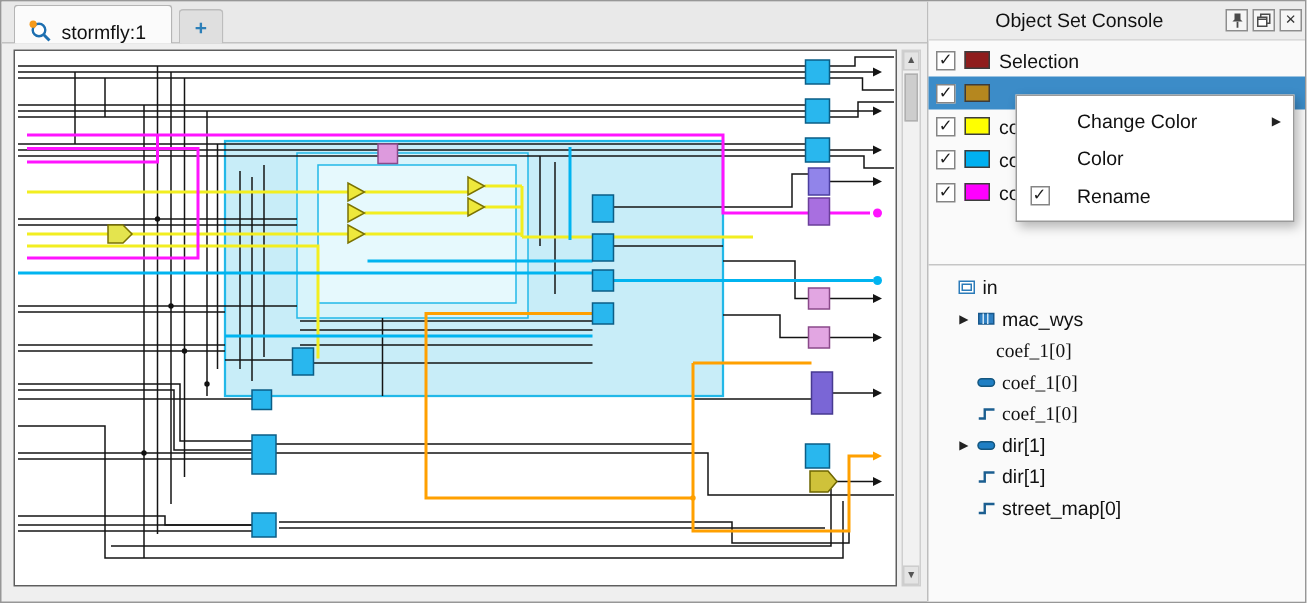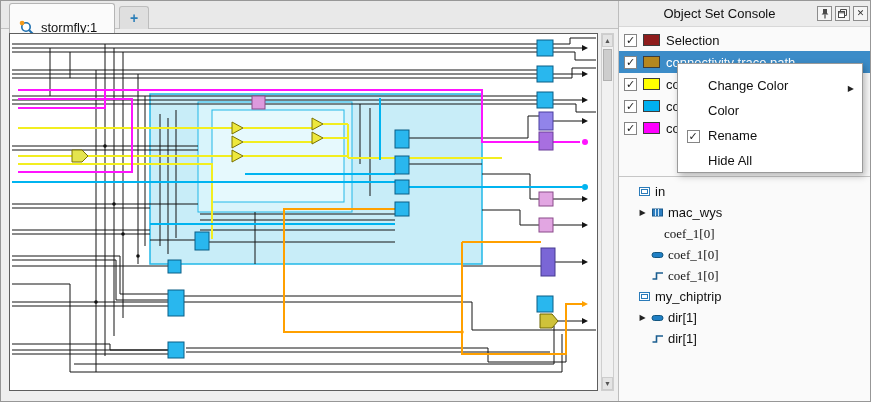--- a/index.html
+++ b/index.html
@@ -8,21 +8,21 @@
     position:relative; width:871px; height:402px;
     background:#efefef; border:1px solid #979797;
     font-family:"Liberation Sans", sans-serif; font-size:13px; color:#111;
     overflow:hidden;
   }
   
   .tabbar{position:absolute;left:0;top:0;width:617px;height:28px;background:#e9e9e9;border-bottom:1px solid #c2c2c2;}
   .tab-active{
     position:absolute;left:8px;top:2px;height:26px;min-width:106px;
     background:#fbfbfb;border:1px solid #b5b5b5;border-bottom:none;border-radius:3px 3px 0 0;
-    display:flex;align-items:flex-start;gap:6px;padding:16px 9px;
+    display:flex;align-items:flex-end;gap:6px;padding:0 9px;
   }
   .tab-plus{
     position:absolute;left:118px;top:5px;height:23px;width:30px;
     background:#dfdfdf;border:1px solid #bdbdbd;border-bottom:none;border-radius:3px 3px 0 0;
     display:flex;align-items:center;justify-content:center;color:#2c7fb8;font-weight:bold;font-size:14px;
   }
   
   .canvas{position:absolute;left:8px;top:32px;width:589px;height:358px;background:#ffffff;border:1px solid #5e5e5e;}
   .canvas svg{display:block;}
   
@@ -51,21 +51,21 @@
   .exp{width:9px;font-size:8px;color:#222;flex:0 0 auto;text-align:center;}
   .exp.sp{visibility:hidden;}
   .ticon{flex:0 0 auto;display:flex;}
   .tlabel{white-space:nowrap;}
   
   .menu{
     position:absolute;left:676px;top:62px;width:186px;z-index:20;
     background:#ffffff;border:1px solid #9a9a9a;box-shadow:2px 3px 7px rgba(0,0,0,0.28);
     padding:4px 0;
   }
-  .mitem{height:25px;display:flex;align-items:flex-end;gap:6px;padding:0 8px 0 6px;}
+  .mitem{height:25px;display:flex;align-items:center;gap:16px;padding:0 8px 0 6px;}
   .mgutter{width:18px;display:flex;align-items:center;justify-content:center;flex:0 0 auto;}
   .mlabel{flex:1;white-space:nowrap;}
   .marrow{font-size:8px;color:#222;flex:0 0 auto;}
 </style>
 </head>
 <body>
 
 <div class="app">
 
   <div class="tabbar">
@@ -283,21 +283,20 @@
             <span>✓</span>
           </span>
         <span class="sw sw0"></span>
         <span class="oslabel">Selection</span>
       </div>
       <div class="osrow selected">
         <span class="cb">
             <span>✓</span>
           </span>
         <span class="sw sw1"></span>
-        <span class="oslabel">connectivity trace path</span>
       </div>
       <div class="osrow">
         <span class="cb">
             <span>✓</span>
           </span>
         <span class="sw sw2"></span>
         <span class="oslabel">co</span>
       </div>
       <div class="osrow">
         <span class="cb">
@@ -352,45 +351,45 @@
       </div>
       <div class="trow lv2">
         <span class="ticon">
             <svg width="13" height="13">
               <polyline points="1.5,10 5.5,10 5.5,4 12,4" fill="none" stroke="#1b5e90" stroke-width="1.6"></polyline>
             </svg>
           </span>
         <span class="tlabel">coef_1[0]</span>
       </div>
       <div class="trow lv1">
-        <span class="ticon">
-            <svg width="13" height="13">
-              <rect x="1.5" y="2.5" width="10" height="8" fill="#fff" stroke="#2b7bb9"></rect>
-              <rect x="3.5" y="4.5" width="6" height="4" fill="none" stroke="#2b7bb9"></rect>
-            </svg>
-          </span>
-        <span class="tlabel">my_chiptrip</span>
-      </div>
-      <div class="trow lv1">
         <span class="exp">▶</span>
         <span class="ticon">
             <svg width="13" height="13">
               <rect x="1" y="4.5" width="11" height="5" rx="2.5" fill="#1f7fc4" stroke="#14567f"></rect>
             </svg>
           </span>
         <span class="tlabel">dir[1]</span>
       </div>
       <div class="trow lv1">
         <span class="exp sp"></span>
         <span class="ticon">
             <svg width="13" height="13">
               <polyline points="1.5,10 5.5,10 5.5,4 12,4" fill="none" stroke="#1b5e90" stroke-width="1.6"></polyline>
             </svg>
           </span>
         <span class="tlabel">dir[1]</span>
+      </div>
+      <div class="trow lv1">
+        <span class="exp sp"></span>
+        <span class="ticon">
+            <svg width="13" height="13">
+              <polyline points="1.5,10 5.5,10 5.5,4 12,4" fill="none" stroke="#1b5e90" stroke-width="1.6"></polyline>
+            </svg>
+          </span>
+        <span class="tlabel">street_map[0]</span>
       </div>
     </div>
   </div>
 
   <div class="menu">
     <div class="mitem">
       <span class="mgutter"></span>
       <span class="mlabel">Change Color</span>
       <span class="marrow">▶</span>
     </div>
@@ -399,19 +398,15 @@
       <span class="mlabel">Color</span>
     </div>
     <div class="mitem">
       <span class="mgutter">
         <span class="cb">
             <span>✓</span>
           </span>
       </span>
       <span class="mlabel">Rename</span>
     </div>
-    <div class="mitem">
-      <span class="mgutter"></span>
-      <span class="mlabel">Hide All</span>
-    </div>
   </div>
 
 </div>
 
 </body></html>

